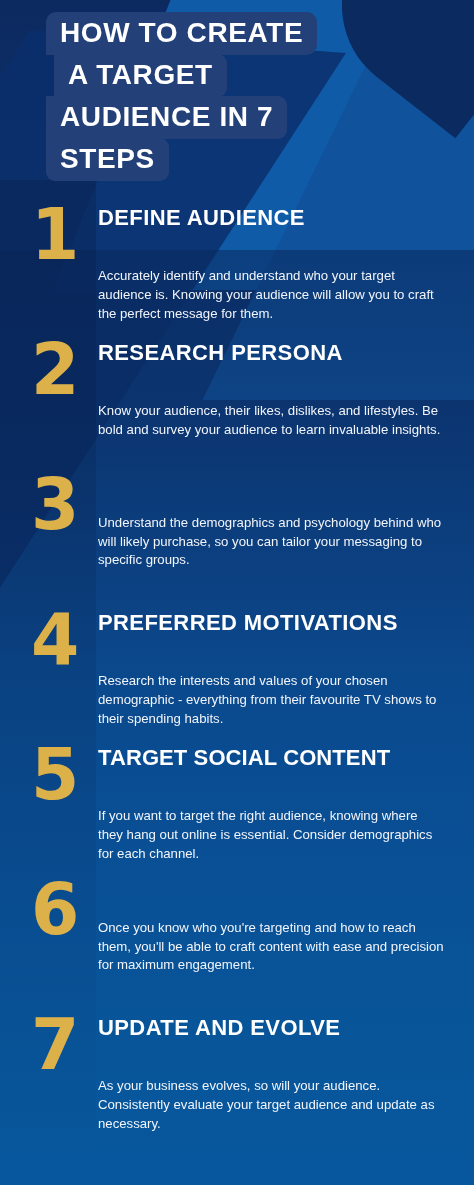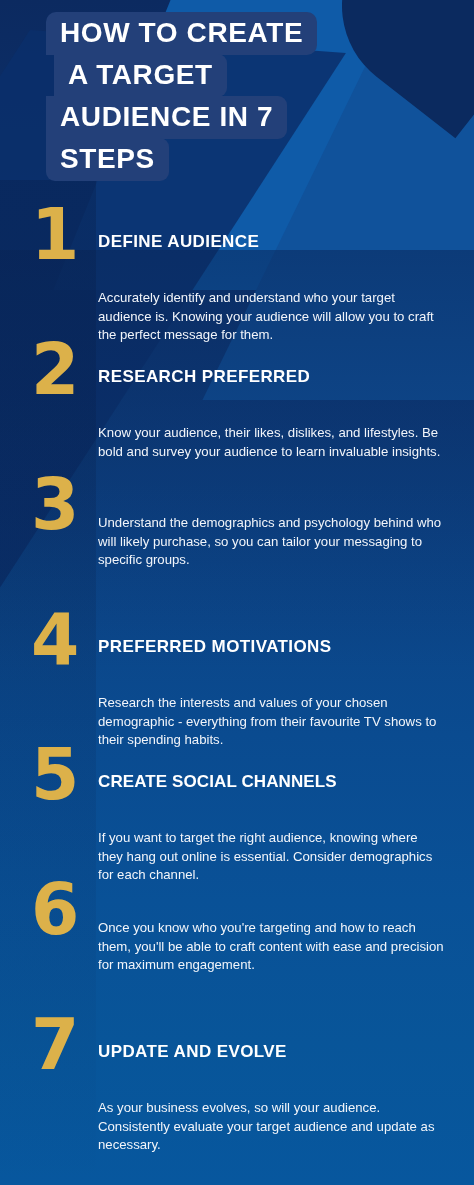--- a/index.html
+++ b/index.html
@@ -134,27 +134,26 @@
     user-select:none;
   }
   .step-body {
     flex:1 1 auto;
     padding-left:6px;
     padding-right:28px;
     padding-top:10px;
   }
   .step-title {
     color:#ffffff;
-    font-size:17px;
+    font-size:22px;
     font-weight:bold;
     letter-spacing:.4px;
     line-height:1.05;
     margin-bottom:7px;
     white-space:nowrap;
-    margin-top:27px;
   }
   .step-desc {
     color:#f2f5fa;
     font-size:13.2px;
     font-weight:normal;
     line-height:1.42;
     margin-top:38px;
   }
 
   
@@ -188,21 +187,21 @@
       <div class="step-num">1</div>
       <div class="step-body">
         <div class="step-title">DEFINE AUDIENCE</div>
         <div class="step-desc">Accurately identify and understand who your target audience is. Knowing your audience will allow you to craft the perfect message for them.</div>
       </div>
     </div>
 
     <div class="step">
       <div class="step-num">2</div>
       <div class="step-body">
-        <div class="step-title">RESEARCH PREFERRED</div>
+        <div class="step-title">RESEARCH PERSONA</div>
         <div class="step-desc">Know your audience, their likes, dislikes, and lifestyles. Be bold and survey your audience to learn invaluable insights.</div>
       </div>
     </div>
 
     <div class="step">
       <div class="step-num">3</div>
       <div class="step-body">
         <div class="step-desc">Understand the demographics and psychology behind who will likely purchase, so you can tailor your messaging to specific groups.</div>
       </div>
     </div>
@@ -211,21 +210,21 @@
       <div class="step-num">4</div>
       <div class="step-body">
         <div class="step-title">PREFERRED MOTIVATIONS</div>
         <div class="step-desc">Research the interests and values of your chosen demographic - everything from their favourite TV shows to their spending habits.</div>
       </div>
     </div>
 
     <div class="step">
       <div class="step-num">5</div>
       <div class="step-body">
-        <div class="step-title">CREATE SOCIAL CHANNELS</div>
+        <div class="step-title">TARGET SOCIAL CONTENT</div>
         <div class="step-desc">If you want to target the right audience, knowing where they hang out online is essential. Consider demographics for each channel.</div>
       </div>
     </div>
 
     <div class="step">
       <div class="step-num">6</div>
       <div class="step-body">
         <div class="step-desc">Once you know who you're targeting and how to reach them, you'll be able to craft content with ease and precision for maximum engagement.</div>
       </div>
     </div>

